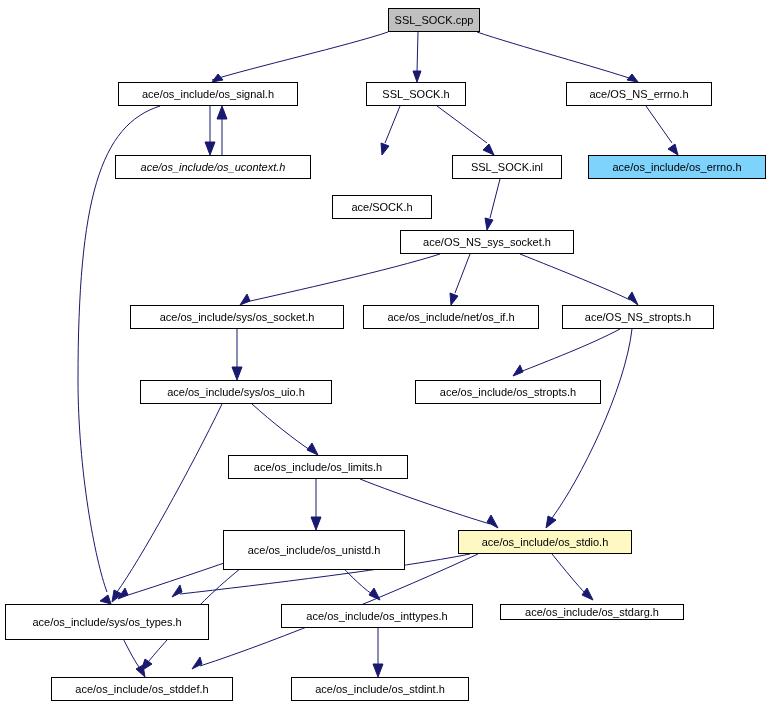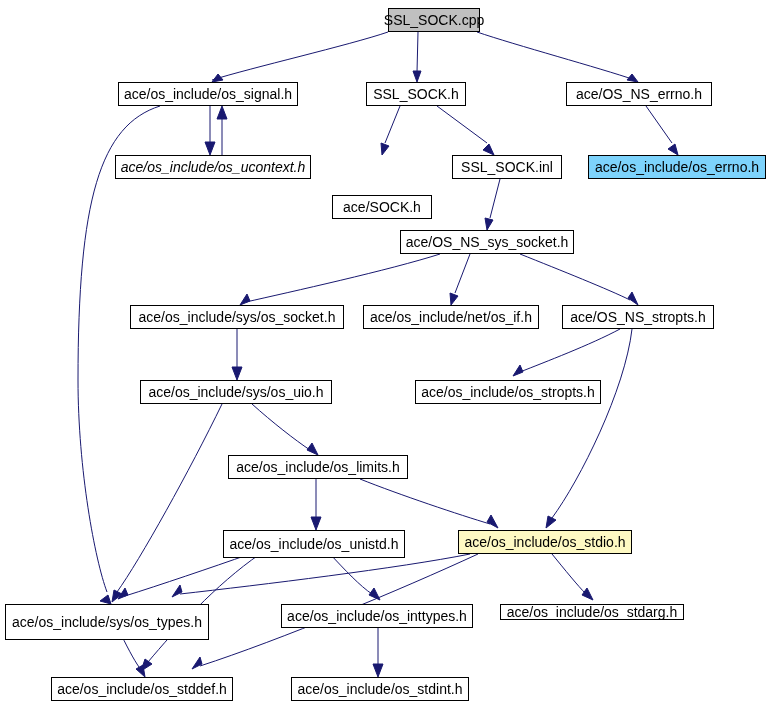--- a/index.html
+++ b/index.html
@@ -34,21 +34,21 @@
     fill: #191970;
     stroke: #191970;
     stroke-width: 1;
   }
   .node-box {
     position: absolute;
     box-sizing: border-box;
     border: 1px solid #000000;
     background: #ffffff;
     color: #000000;
-    font-size: 14px;
+    font-size: 11px;
     font-family: "Liberation Sans", sans-serif;
     line-height: 1;
     display: flex;
     align-items: center;
     justify-content: center;
     white-space: nowrap;
     letter-spacing: 0px;
   }
   .node-box.root {
     background: #c0c0c0;
@@ -163,21 +163,21 @@
       </div>
       <div class="node-box" style="left: 140px; top: 380px; width: 192px; height: 24px; background: rgb(255, 255, 255); border-color: rgb(0, 0, 0); color: rgb(0, 0, 0);">
         <span class="node-label">ace/os_include/sys/os_uio.h</span>
       </div>
       <div class="node-box" style="left: 415px; top: 380px; width: 186px; height: 24px; background: rgb(255, 255, 255); border-color: rgb(0, 0, 0); color: rgb(0, 0, 0);">
         <span class="node-label">ace/os_include/os_stropts.h</span>
       </div>
       <div class="node-box" style="left: 228px; top: 455px; width: 180px; height: 24px; background: rgb(255, 255, 255); border-color: rgb(0, 0, 0); color: rgb(0, 0, 0);">
         <span class="node-label">ace/os_include/os_limits.h</span>
       </div>
-      <div class="node-box" style="left: 223px; top: 530px; width: 182px; height: 28px; background: rgb(255, 255, 255); border-color: rgb(0, 0, 0); color: rgb(0, 0, 0); text-align: center;">
+      <div class="node-box" style="left: 223px; top: 530px; width: 182px; height: 40px; background: rgb(255, 255, 255); border-color: rgb(0, 0, 0); color: rgb(0, 0, 0); text-align: center;">
         <span class="node-label">ace/os_include/os_unistd.h</span>
       </div>
       <div class="node-box" style="left: 458px; top: 530px; width: 174px; height: 24px; background: #fef9c3; border-color: rgb(0, 0, 0); color: rgb(0, 0, 0);">
         <span class="node-label">ace/os_include/os_stdio.h</span>
       </div>
       <div class="node-box" style="left: 5px; top: 604px; width: 204px; height: 36px; background: rgb(255, 255, 255); border-color: rgb(0, 0, 0); color: rgb(0, 0, 0);">
         <span class="node-label">ace/os_include/sys/os_types.h</span>
       </div>
       <div class="node-box" style="left: 281px; top: 604px; width: 192px; height: 24px; background: rgb(255, 255, 255); border-color: rgb(0, 0, 0); color: rgb(0, 0, 0);">
         <span class="node-label">ace/os_include/os_inttypes.h</span>

